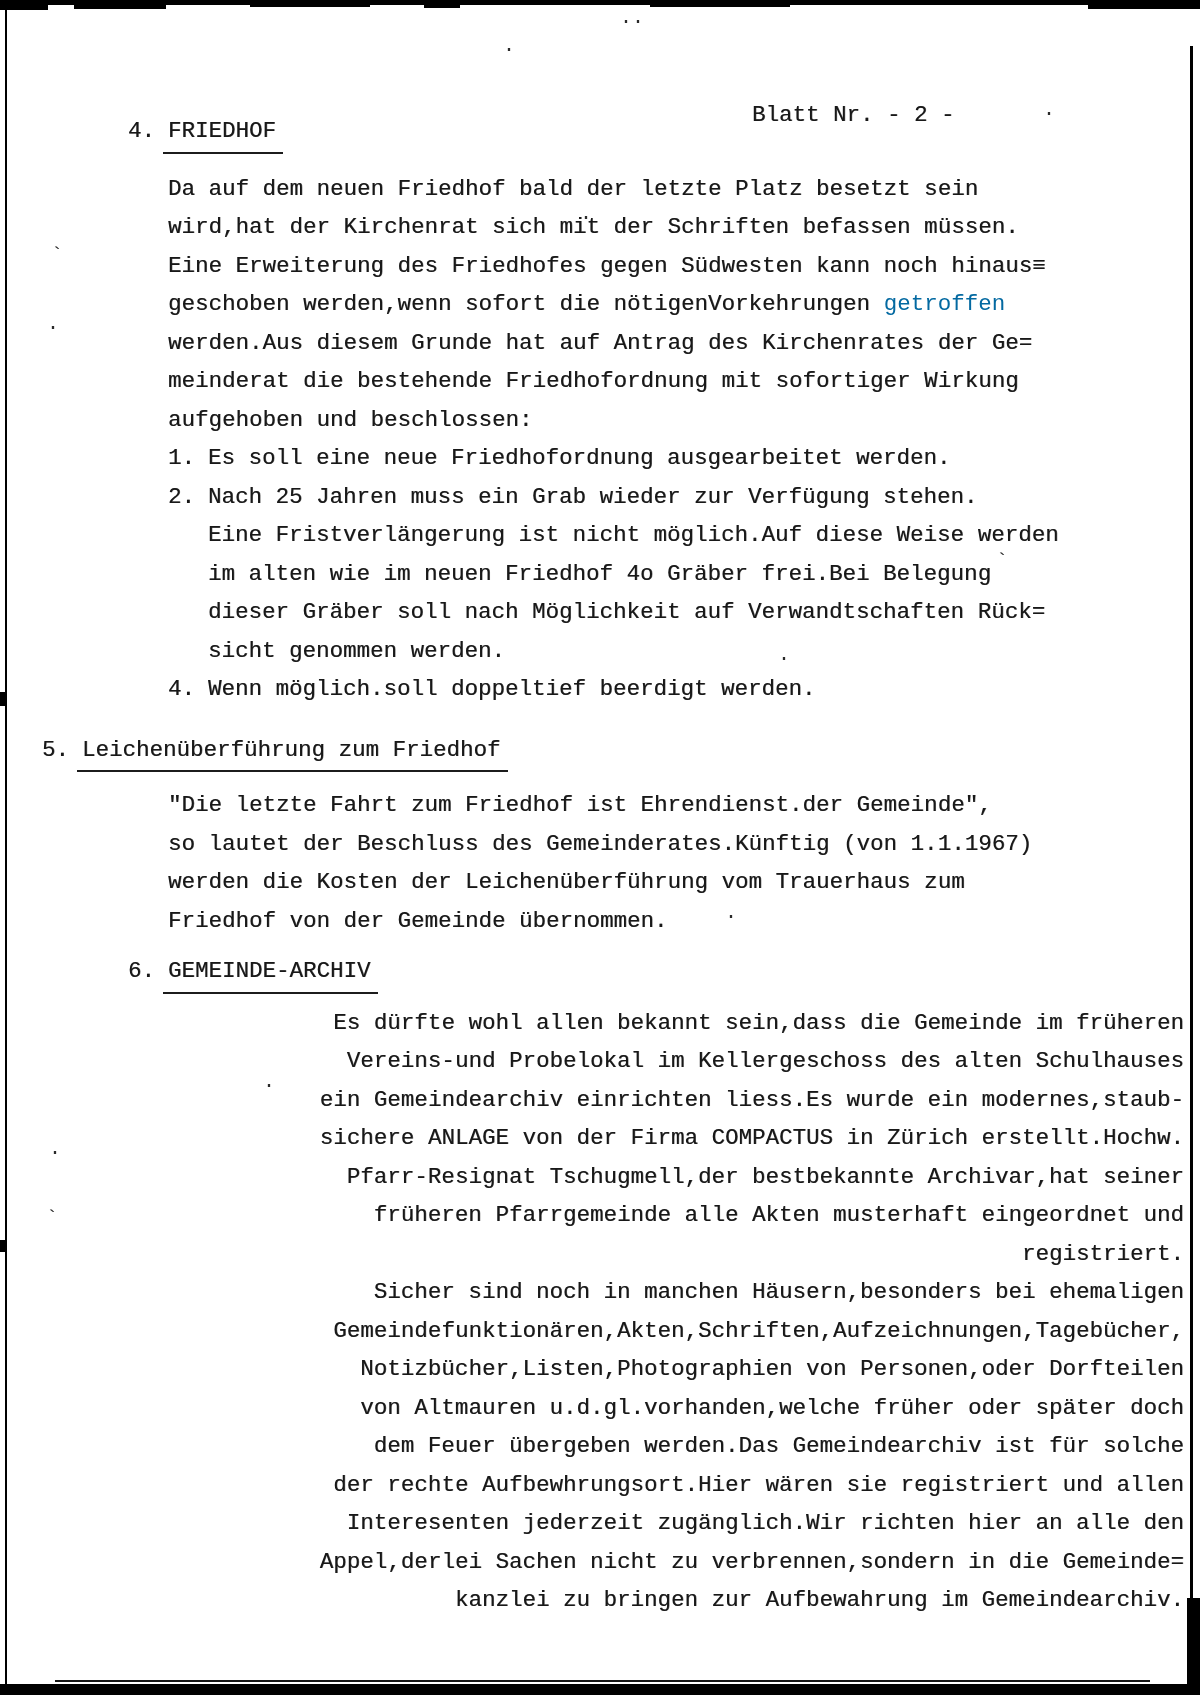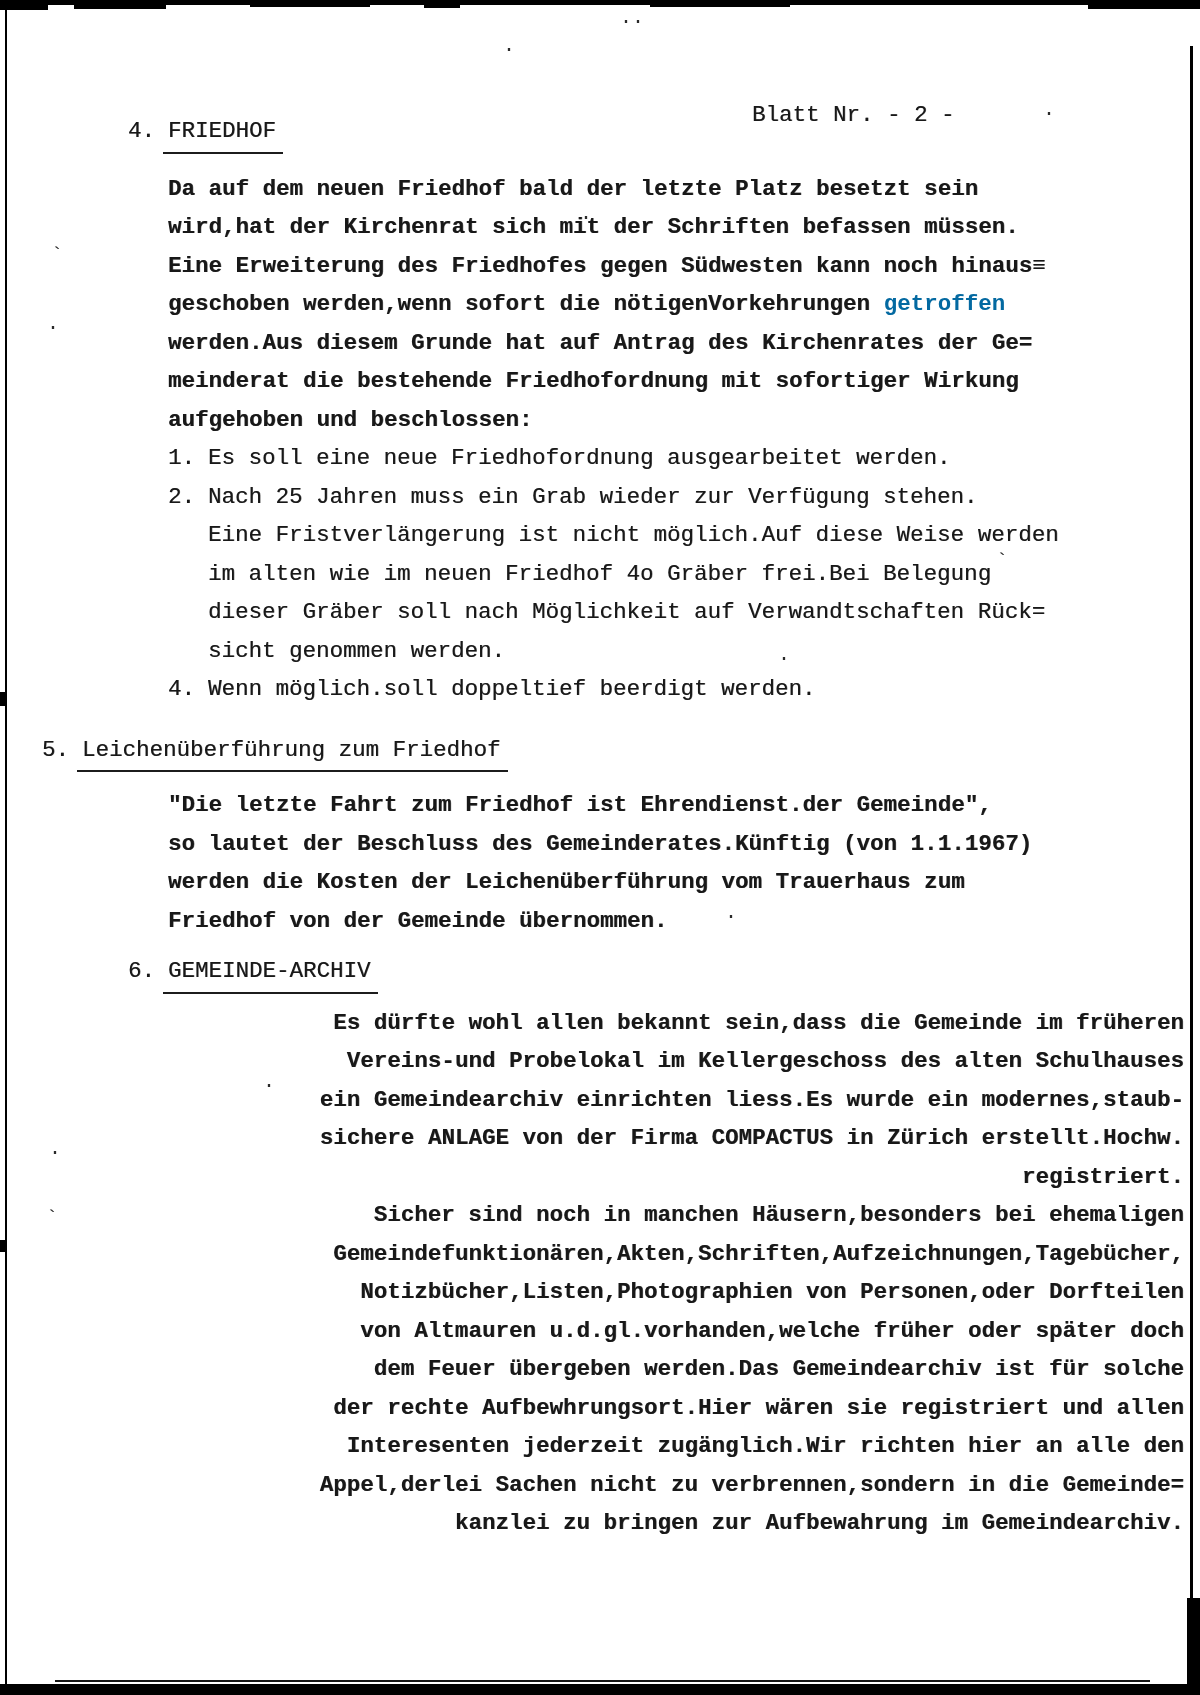--- a/index.html
+++ b/index.html
@@ -11,21 +11,21 @@
     text-shadow:0.5px 0 0 rgba(0,0,0,0.55);
   }
   .doc{position:absolute;top:0;left:0;right:16px;}
   .tline{white-space:pre;}
   .sect-head{padding-left:128px;white-space:pre;}
   .sect-num{display:inline-block;width:40px;}
   .sect-title{
     display:inline-block;border-bottom:2.5px solid #1c1c1c;
     padding:0 7px 1px 5px;margin-left:-5px;
   }
-  .para{margin-left:168px;font-weight:bold;}
+  .para{margin-left:168px;}
   .para-s4{margin-top:16px;}
   .list{margin-left:168px;margin-top:0;}
   .list-item{display:flex;align-items:flex-start;}
   .marker{display:inline-block;width:40px;flex:0 0 40px;white-space:pre;}
   .item-lines{flex:1 1 auto;}
   .head-s5{margin-top:22px;padding-left:42px;}
   .para-s5{margin-top:14px;}
   .head-s6{margin-top:12px;}
   .para-s6{margin-top:10px;text-align:right;}
   .faint{color:#0369a1;text-shadow:none;filter:blur(0.4px);}
@@ -127,20 +127,22 @@
         <div class="tline">Friedhof von der Gemeinde übernommen.</div>
       </div>
 
     <div class="sect-head head-s6"><span class="sect-num">6.</span><span class="sect-title">GEMEINDE-ARCHIV</span></div>
 
     <div class="para para-s6">
         <div class="tline">Es dürfte wohl allen bekannt sein,dass die Gemeinde im früheren</div>
         <div class="tline">Vereins-und Probelokal im Kellergeschoss des alten Schulhauses</div>
         <div class="tline">ein Gemeindearchiv einrichten liess.Es wurde ein modernes,staub-</div>
         <div class="tline">sichere ANLAGE von der Firma COMPACTUS in Zürich erstellt.Hochw.</div>
+        <div class="tline">Pfarr-Resignat Tschugmell,der bestbekannte Archivar,hat seiner</div>
+        <div class="tline">früheren Pfarrgemeinde alle Akten musterhaft eingeordnet und</div>
         <div class="tline">registriert.</div>
         <div class="tline">Sicher sind noch in manchen Häusern,besonders bei ehemaligen</div>
         <div class="tline">Gemeindefunktionären,Akten,Schriften,Aufzeichnungen,Tagebücher,</div>
         <div class="tline">Notizbücher,Listen,Photographien von Personen,oder Dorfteilen</div>
         <div class="tline">von Altmauren u.d.gl.vorhanden,welche früher oder später doch</div>
         <div class="tline">dem Feuer übergeben werden.Das Gemeindearchiv ist für solche</div>
         <div class="tline">der rechte Aufbewhrungsort.Hier wären sie registriert und allen</div>
         <div class="tline">Interesenten jederzeit zugänglich.Wir richten hier an alle den</div>
         <div class="tline">Appel,derlei Sachen nicht zu verbrennen,sondern in die Gemeinde=</div>
         <div class="tline">kanzlei zu bringen zur Aufbewahrung im Gemeindearchiv.</div>

